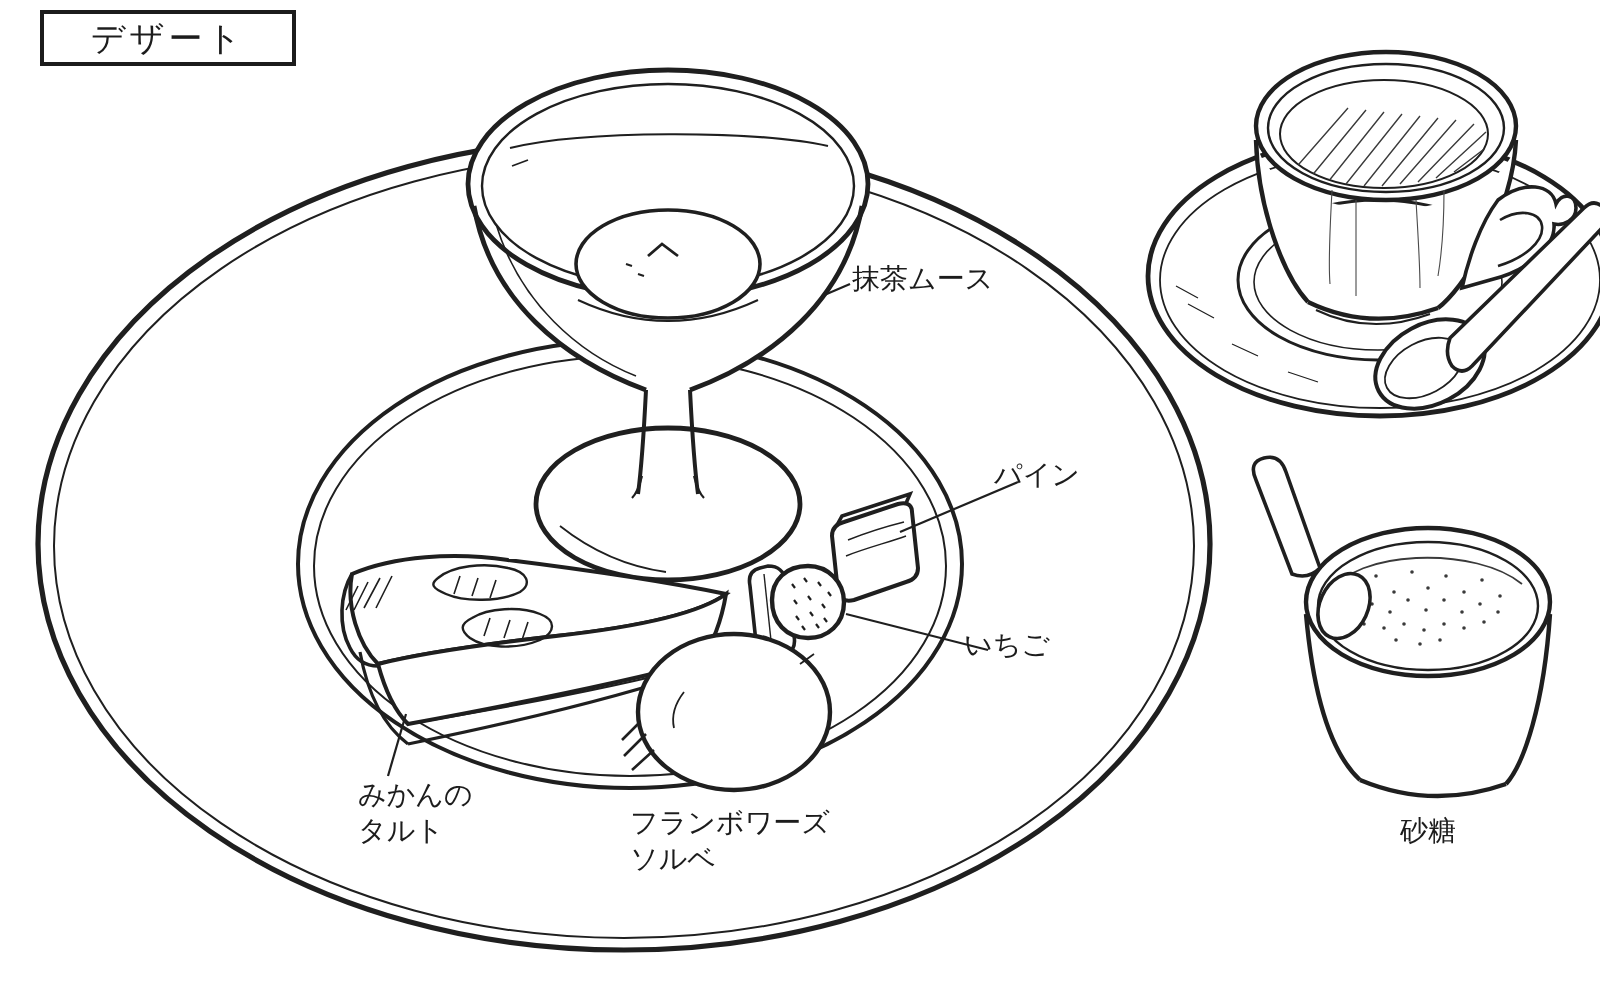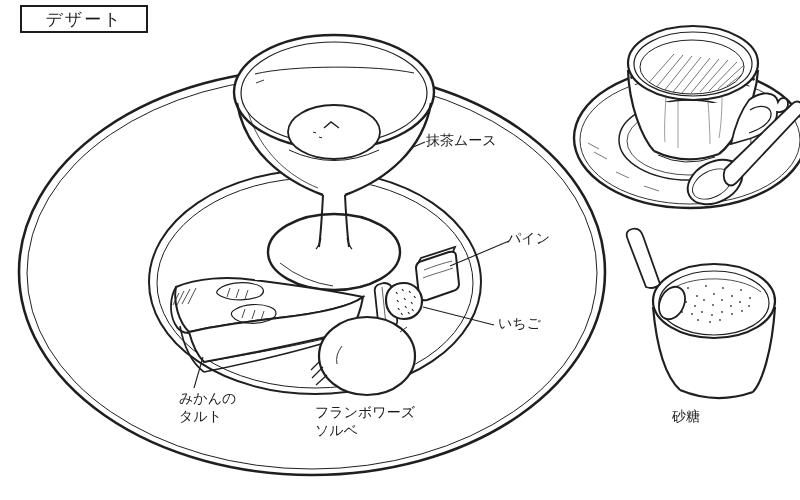--- a/index.html
+++ b/index.html
@@ -184,30 +184,30 @@
       <path d="M191,357 L182,388"></path>
     </g>
   </svg>
 
   <div class="hdr-box">
     <span>デザート</span>
   </div>
 
   <div class="lbl" style="left:414px;top:132px;text-align:right;">抹茶ムース</div>
 
-  <div class="lbl" style="left:495px;top:230px;">パイン</div>
-
-  <div class="lbl" style="left:486px;top:315px;">いちご</div>
+  <div class="lbl" style="left:485px;top:230px;">パイン</div>
+
+  <div class="lbl" style="left:470px;top:315px;">いちご</div>
 
   <div class="lbl" style="left:303px;top:404px;">
     <span>フランボワーズ</span>
     <span>ソルベ</span>
   </div>
 
   <div class="lbl" style="left:167px;top:390px;">
     <span>みかんの</span>
     <span>タルト</span>
   </div>
 
 
-  <div class="lbl" style="left:660px;top:408px;">砂糖</div>
+  <div class="lbl" style="left:688px;top:408px;">砂糖</div>
 
 </div>
 
 </body></html>

